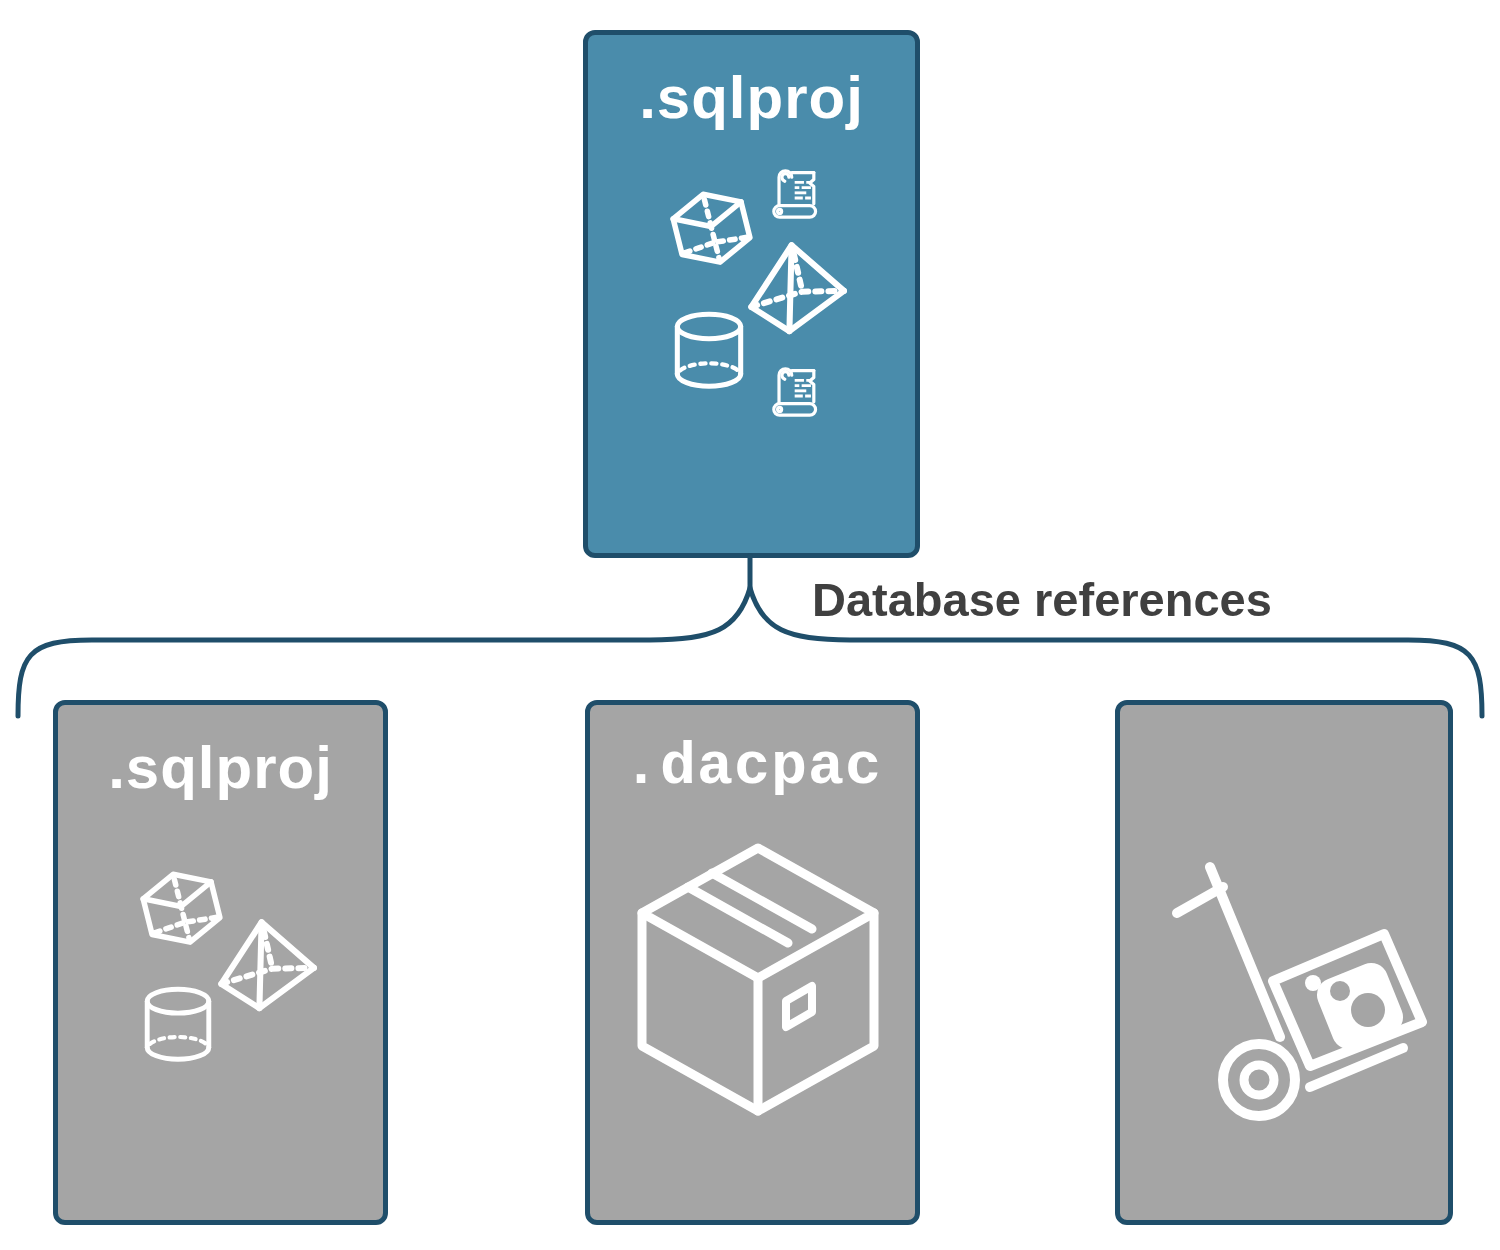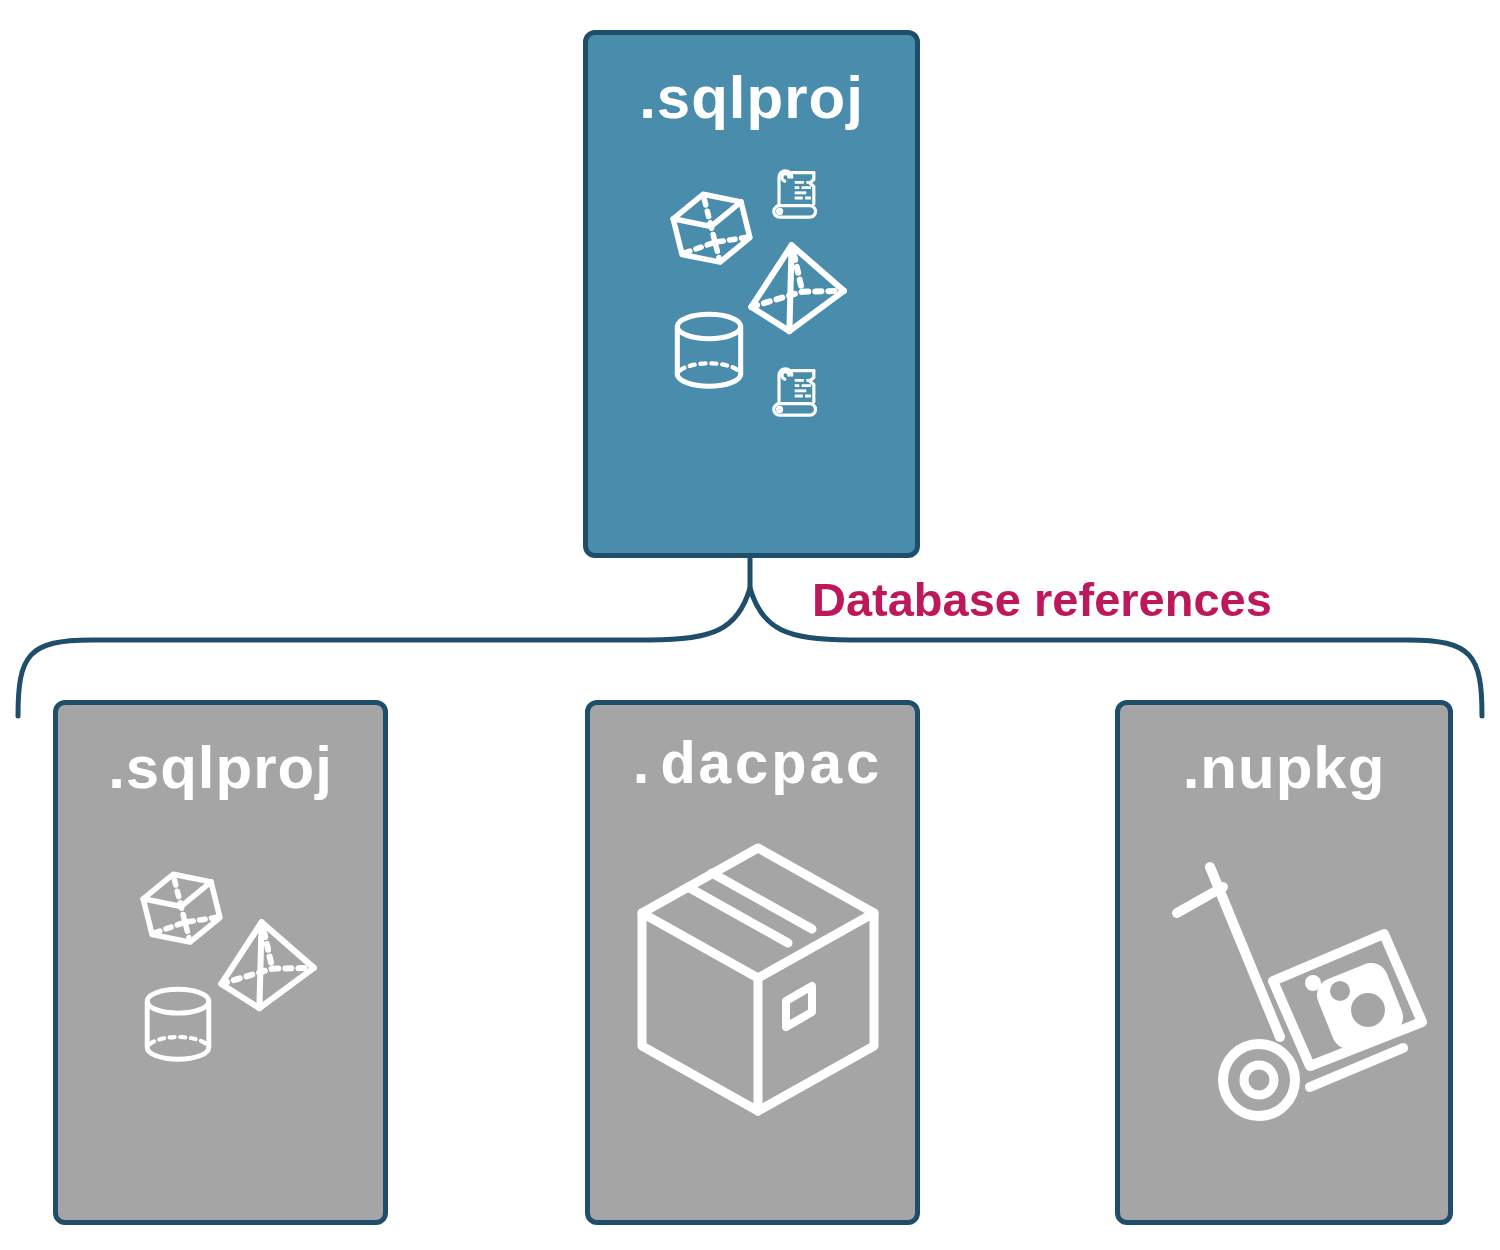--- a/index.html
+++ b/index.html
@@ -27,21 +27,21 @@
     margin-top:28px;
   }
   .icon{position:absolute;}
   .connector-svg{
     position:absolute;left:0;top:0;width:1500px;height:1250px;
     pointer-events:none;
   }
   .connector-label{
     position:absolute;
     left:812px;top:572px;
-    color:#be185d;
+    color:#404040;
     font-weight:bold;
     font-size:47px;
     white-space:nowrap;
   }
 </style>
 </head>
 <body>
 
 <div class="canvas">
 
@@ -168,21 +168,20 @@
         <path d="M122 5 L238 70 L122 135 L6 70 Z"></path>
         <path d="M6 70 V203 L122 268 L238 203 V70"></path>
         <path d="M122 135 V268"></path>
         <path d="M76 30 L176 86 M52 44 L152 100"></path>
         <path d="M150 158 L176 143 V169 L150 184 Z" stroke-width="8"></path>
       </g>
     </svg>
   </div>
 
   <div class="card gray" style="left:1115px;top:700px;width:338px;height:525px;">
-    <div class="card-title">.nupkg</div>
 
     <svg class="icon" style="left:50px;top:145px;width:260px;height:300px;" viewBox="0 0 260 300">
       <g fill="none" stroke="#fff" stroke-width="10" stroke-linecap="round" stroke-linejoin="round">
         <path d="M40 17 L110 187"></path>
         <path d="M7 63 L53 37"></path>
         <path d="M103 131 L214 84 L252 172 L140 216 Z"></path>
         <path d="M140 237 L233 198"></path>
         <circle cx="89" cy="230" r="36"></circle>
         <circle cx="89" cy="230" r="15" stroke-width="9"></circle>
       </g>

